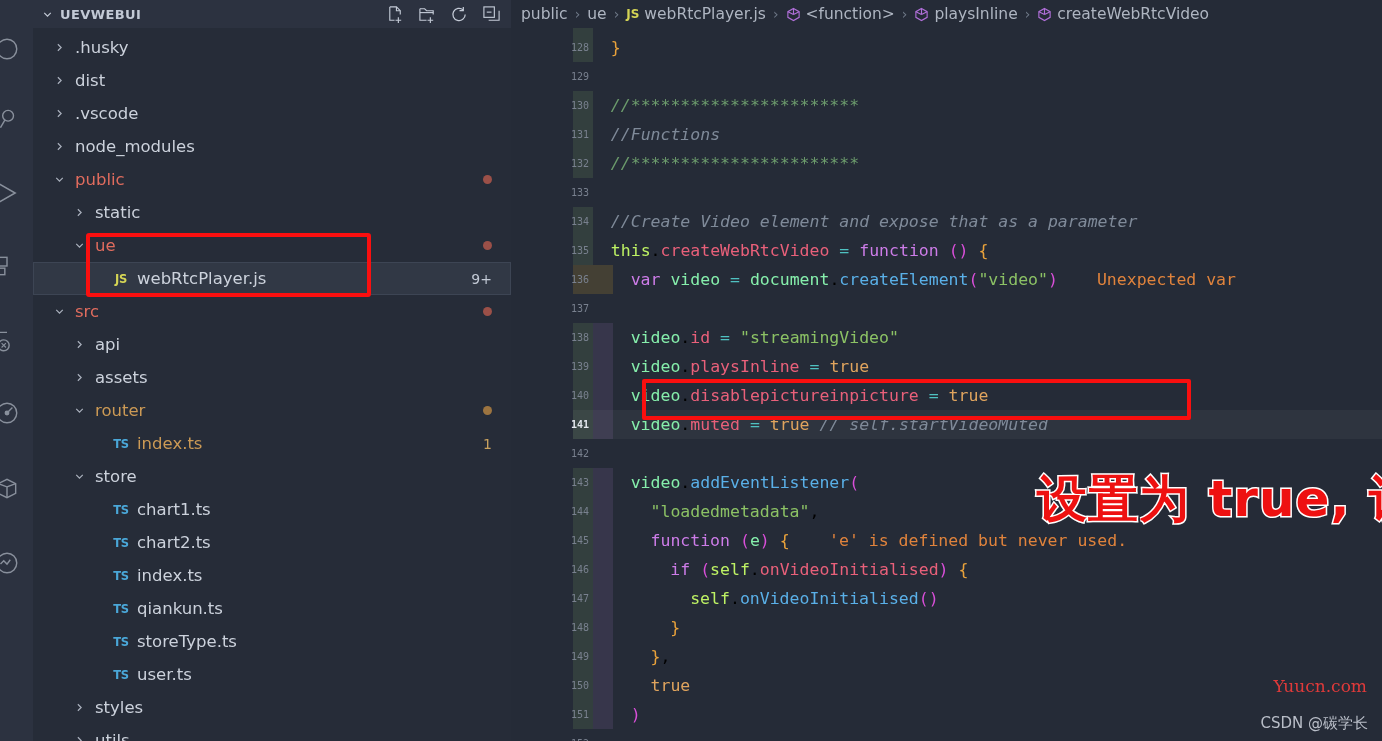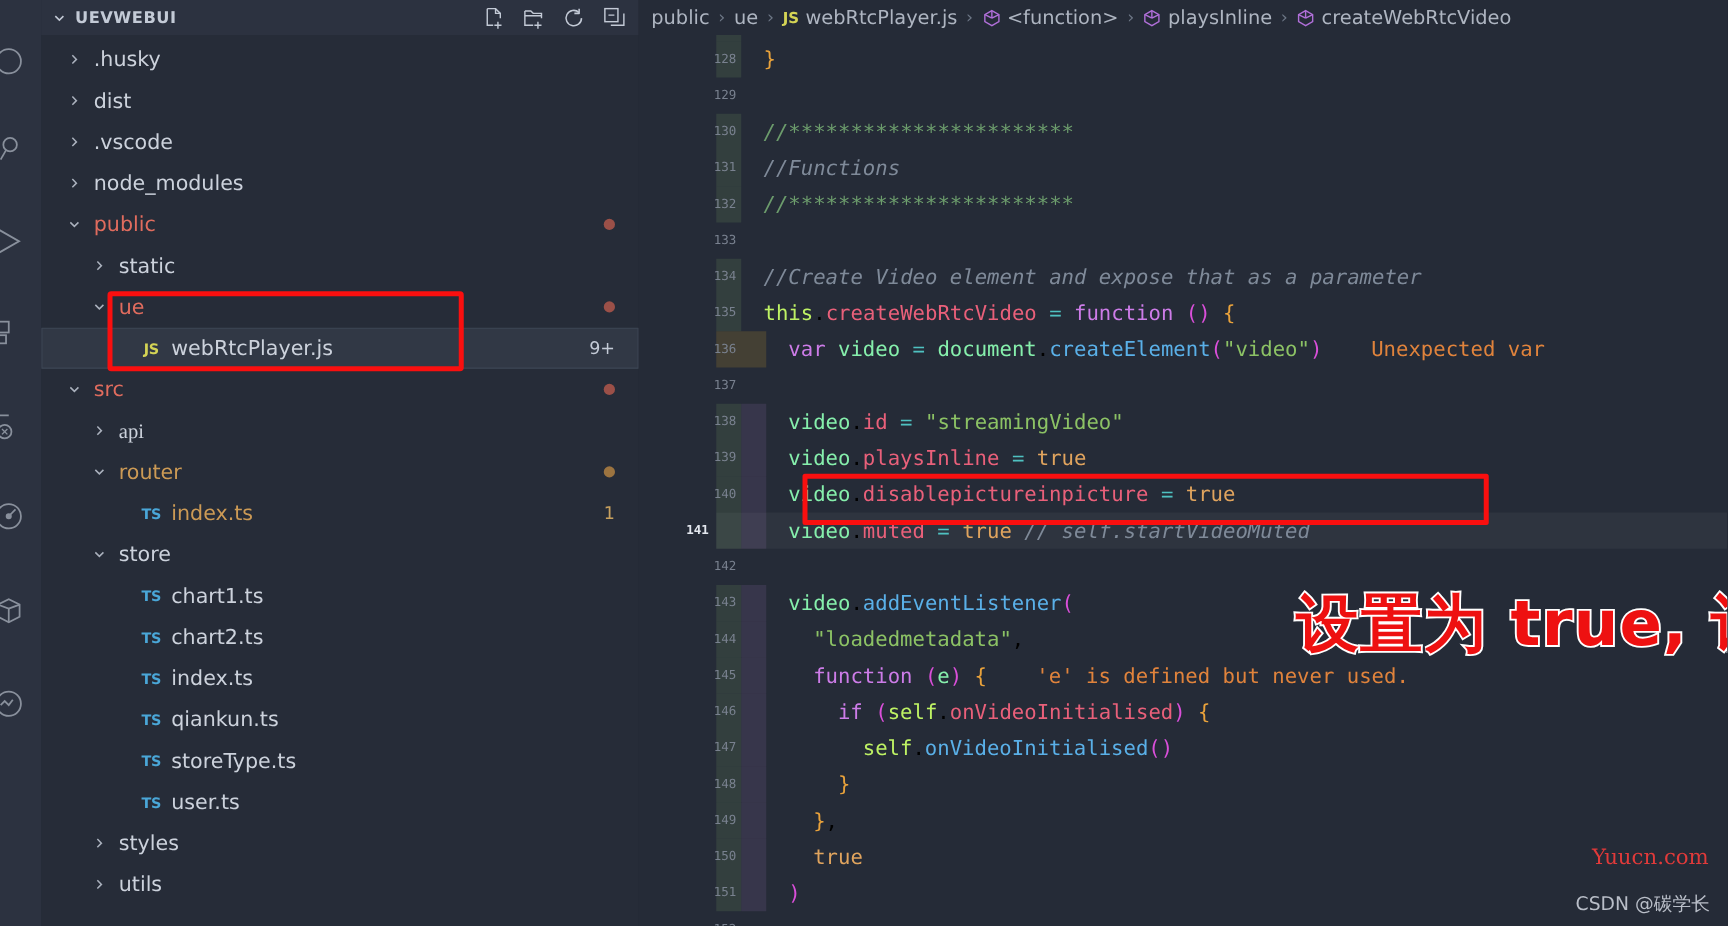--- a/index.html
+++ b/index.html
@@ -87,21 +87,21 @@
   .code{
     position:absolute; top:22px; left:0; right:0; bottom:0;
     font-family:"DejaVu Sans Mono","Liberation Mono",monospace;
     font-size:16.5px; line-height:29px; white-space:pre;
   }
   .cline{ position:relative; height:29px; }
   .gutter{
     position:absolute; left:16px; width:62px; text-align:right;
     color:#7c8header; color:#79818f; font-size:10px;
   }
-  .gutter.cur{ color:#e3e7ee; font-weight:bold;text-align:center; }
+  .gutter.cur{ color:#e3e7ee; font-weight:bold; }
   .ctext{ position:absolute; left:80px; top:0; }
 
   
   .band{ position:absolute; top:0; height:29px; }
   .b-green{ background:rgba(106,135,89,.22); }
   .b-olive{ background:rgba(150,120,45,.28); }
   .b-purple{ background:rgba(150,110,180,.16); }
 
   .curline{
     position:absolute; left:62px; right:0; height:29px;
@@ -331,28 +331,37 @@
         <div class="row" style="padding-left: 18px;">
           <span class="twisty">
             <svg width="13" height="13" viewBox="0 0 16 16" fill="none" stroke="currentColor" stroke-width="1.5">
               <path d="M4 6 L8 10 L12 6"></path>
             </svg>
           </span>
           <span class="fico" style="width:6px;flex:0 0 6px"></span>
           <span class="lbl name-mod">src</span>
           <span class="dot err"></span>
         </div>
-        <div class="row" style="padding-left: 38px; font-family: Liberation Serif, serif;">
+        <div class="row" style="padding-left: 38px;">
           <span class="twisty">
             <svg width="13" height="13" viewBox="0 0 16 16" fill="none" stroke="currentColor" stroke-width="1.5">
               <path d="M6 4 L10 8 L6 12"></path>
             </svg>
           </span>
           <span class="fico" style="width:6px;flex:0 0 6px"></span>
           <span class="lbl">api</span>
+        </div>
+        <div class="row" style="padding-left: 38px;">
+          <span class="twisty">
+            <svg width="13" height="13" viewBox="0 0 16 16" fill="none" stroke="currentColor" stroke-width="1.5">
+              <path d="M6 4 L10 8 L6 12"></path>
+            </svg>
+          </span>
+          <span class="fico" style="width:6px;flex:0 0 6px"></span>
+          <span class="lbl">assets</span>
         </div>
         <div class="row" style="padding-left: 38px;">
           <span class="twisty">
             <svg width="13" height="13" viewBox="0 0 16 16" fill="none" stroke="currentColor" stroke-width="1.5">
               <path d="M4 6 L8 10 L12 6"></path>
             </svg>
           </span>
           <span class="fico" style="width:6px;flex:0 0 6px"></span>
           <span class="lbl name-mod-w">router</span>
           <span class="dot warn"></span>

